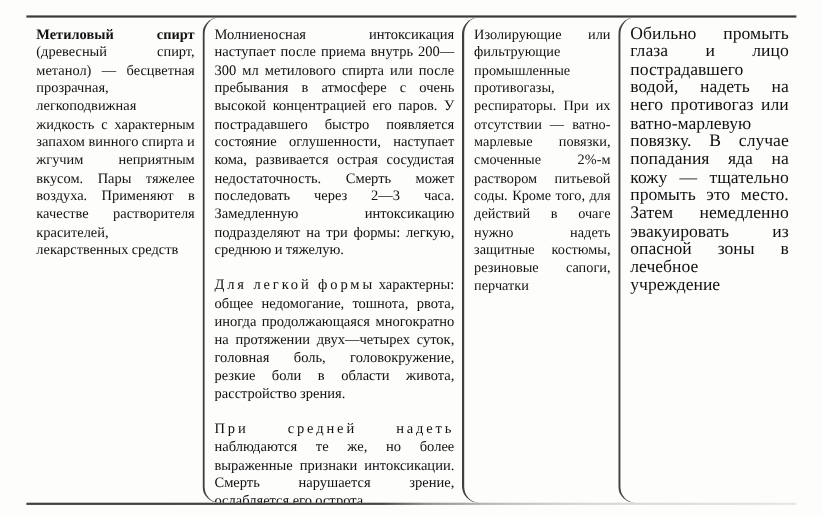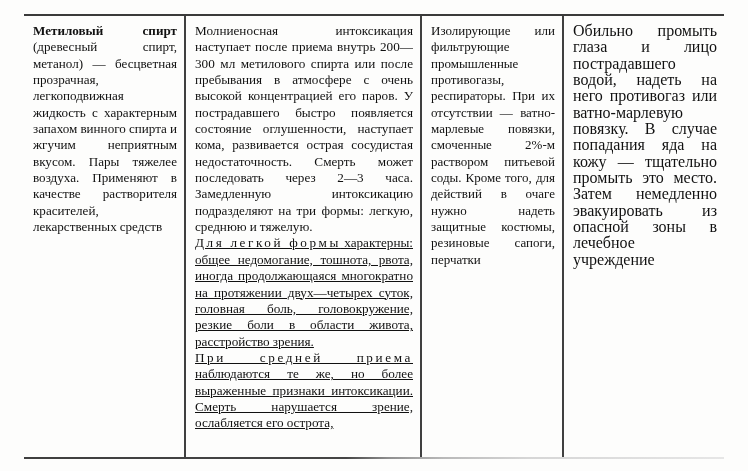--- a/index.html
+++ b/index.html
@@ -62,20 +62,21 @@
   }
 
   .col {
     position: relative;
     box-sizing: border-box;
     padding: 7px 7px 0 9px;
     overflow: hidden;
   }
   .col + .col {
     border-left: 2px solid #404040;
+    border-radius: 15px;
   }
 
   
   .col-1 { width: 160px; }
   .col-2 { width: 236px; }
   .col-3 { width: 142px; }
   .col-4 { width: 162px; }
 
   .cell-text {
     font-size: 13.1px;
@@ -88,22 +89,21 @@
   }
   .col-1 .cell-text { font-size: 13.1px; }
   .col-2 .cell-text { font-size: 13.2px; }
   .col-3 .cell-text { font-size: 13.0px; }
   .col-4 .cell-text { font-size: 16px; }
 
   .cell-text p {
     margin: 0;
   }
   .cell-text p + p {
-    margin-top: 0px;
-    text-decoration: underline;
+    margin-top: 16px;
   }
 
   .term {
     font-weight: bold;
   }
   
   .spaced {
     letter-spacing: 2.6px;
   }
 </style>
@@ -127,21 +127,21 @@
       </div>
     </div>
 
     <div class="col col-2">
       <div class="cell-text">
         <p>Молниеносная интоксикация наступает после приема внутрь 200—300 мл метилового спирта или после пребывания в атмосфере с очень высокой концентрацией его паров. У пострадавшего быстро появляется состояние оглушенности, наступает кома, развивается острая сосудистая недостаточность. Смерть может последовать через 2—3 часа. Замедленную интоксикацию подразделяют на три формы: легкую, среднюю и тяжелую.</p>
         <p>
           <span class="spaced">Для легкой формы</span><span> характерны: общее недомогание, тошнота, рвота, иногда продолжающаяся многократно на протяжении двух—четырех суток, головная боль, головокружение, резкие боли в области живота, расстройство зрения.</span>
         </p>
         <p>
-          <span class="spaced">При средней приема</span><span> наблюдаются те же, но более выраженные признаки интоксикации. Смерть нарушается зрение, ослабляется его острота,</span>
+          <span class="spaced">При средней надеть</span><span> наблюдаются те же, но более выраженные признаки интоксикации. Смерть нарушается зрение, ослабляется его острота,</span>
         </p>
       </div>
     </div>
 
     <div class="col col-3">
       <div class="cell-text">
         <p>Изолирующие или фильтрующие промышленные противогазы, респираторы. При их отсутствии — ватно-марлевые повязки, смоченные 2%-м раствором питьевой соды. Кроме того, для действий в очаге нужно надеть защитные костюмы, резиновые сапоги, перчатки</p>
       </div>
     </div>
 

